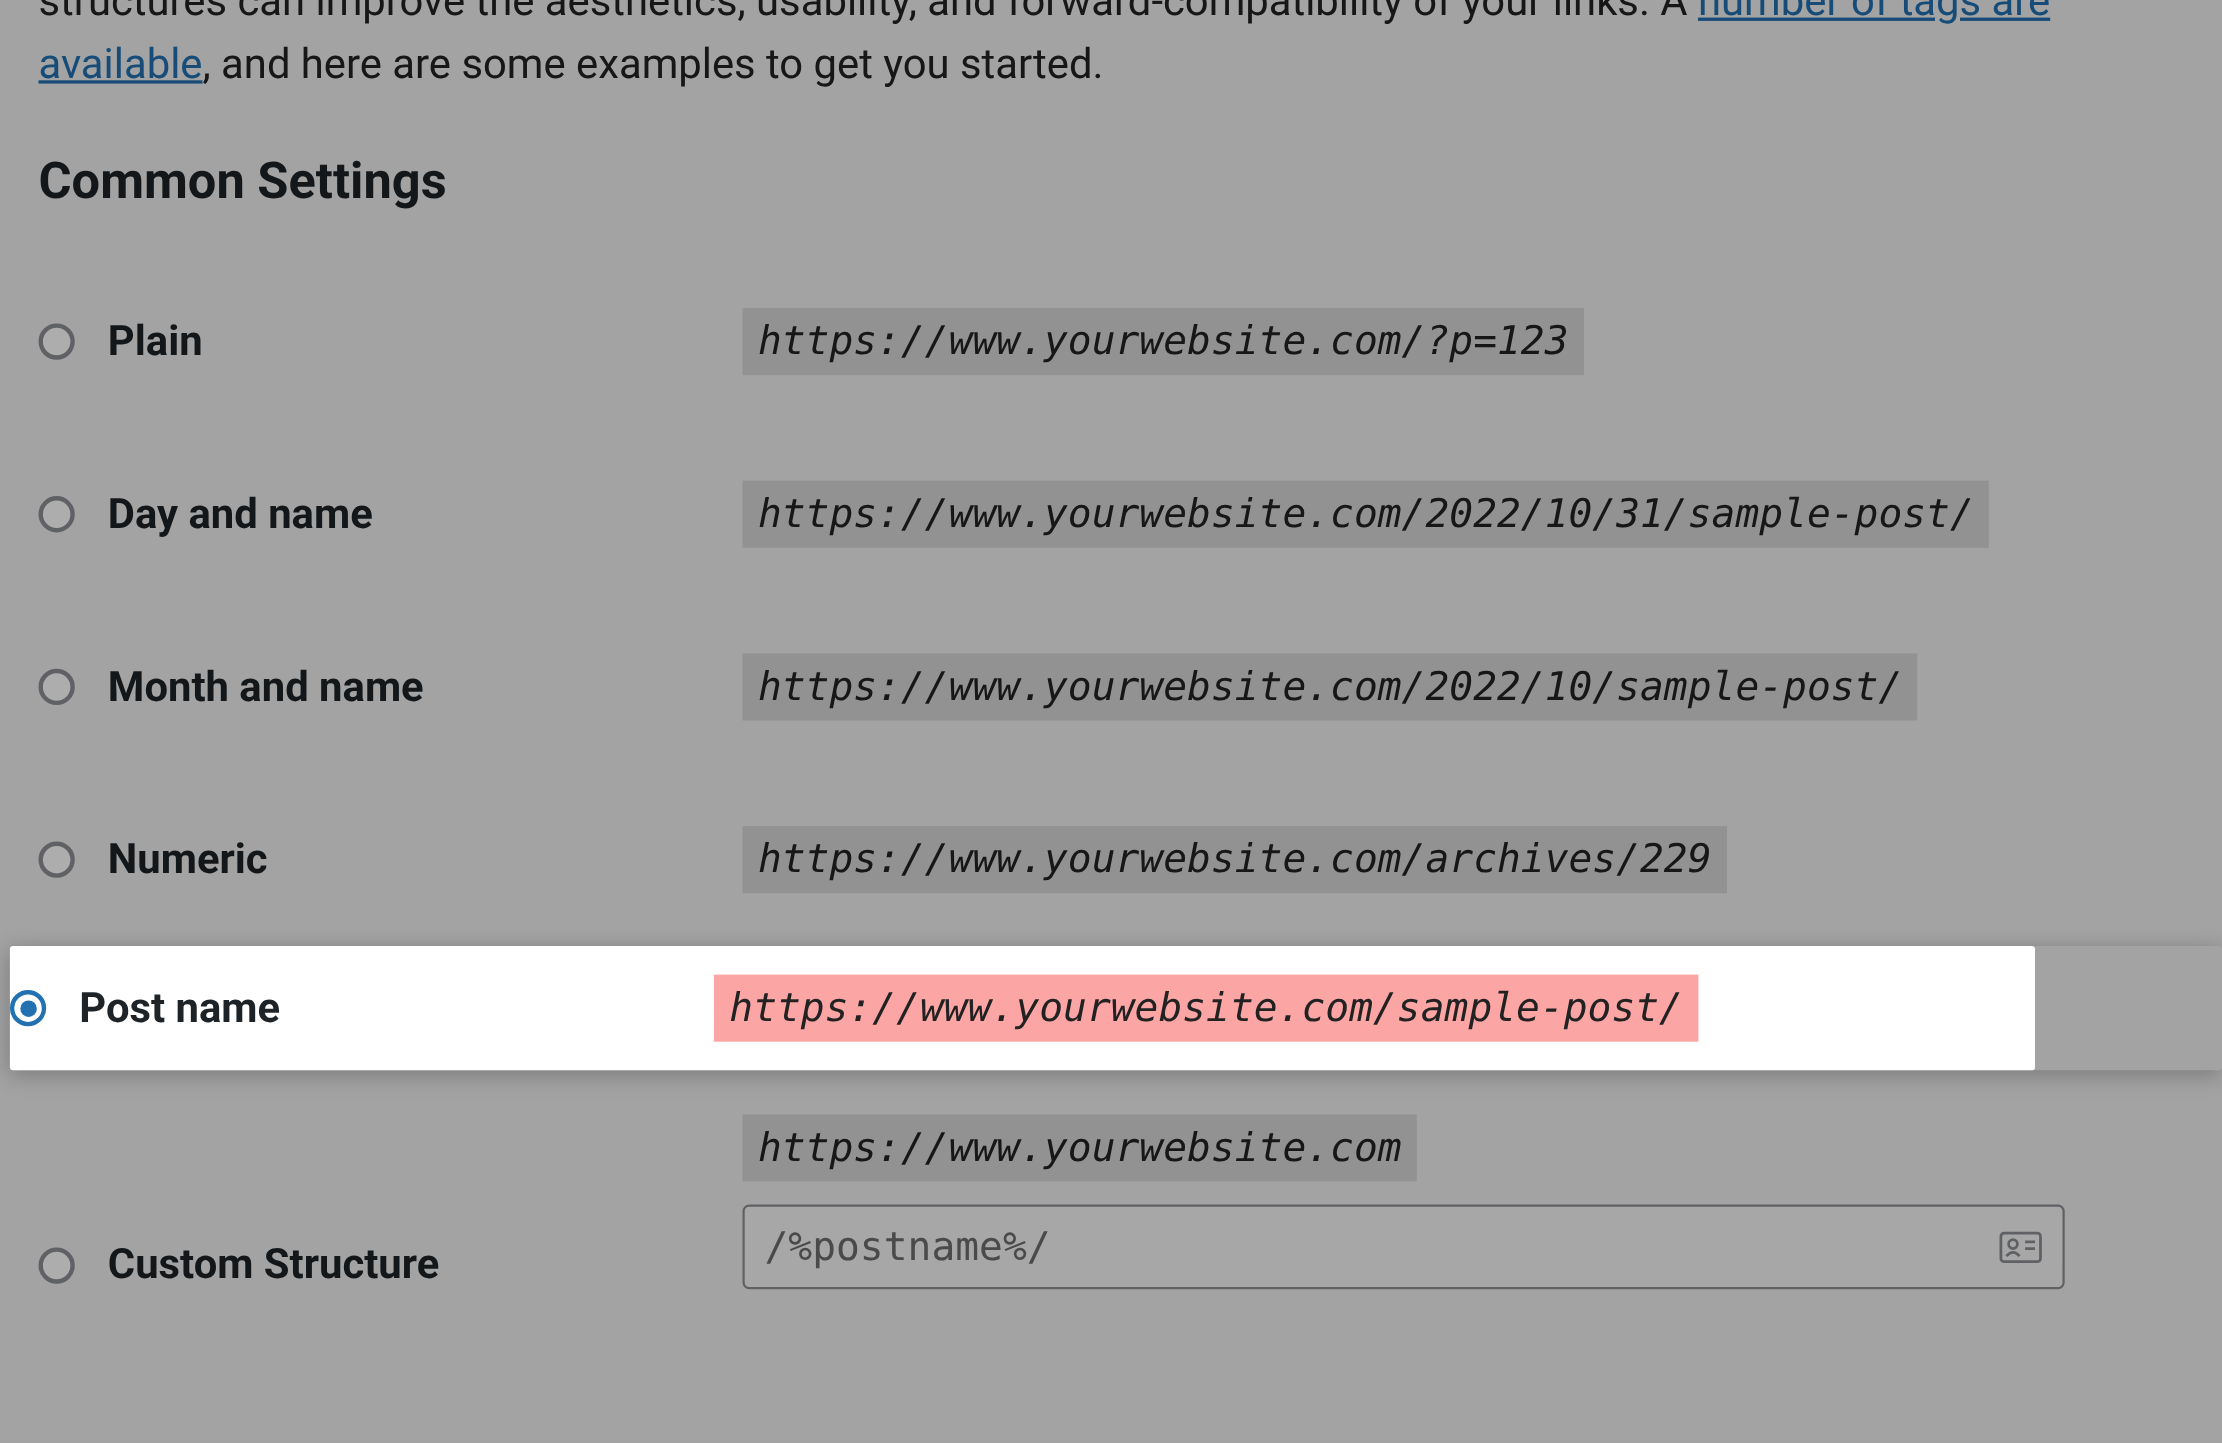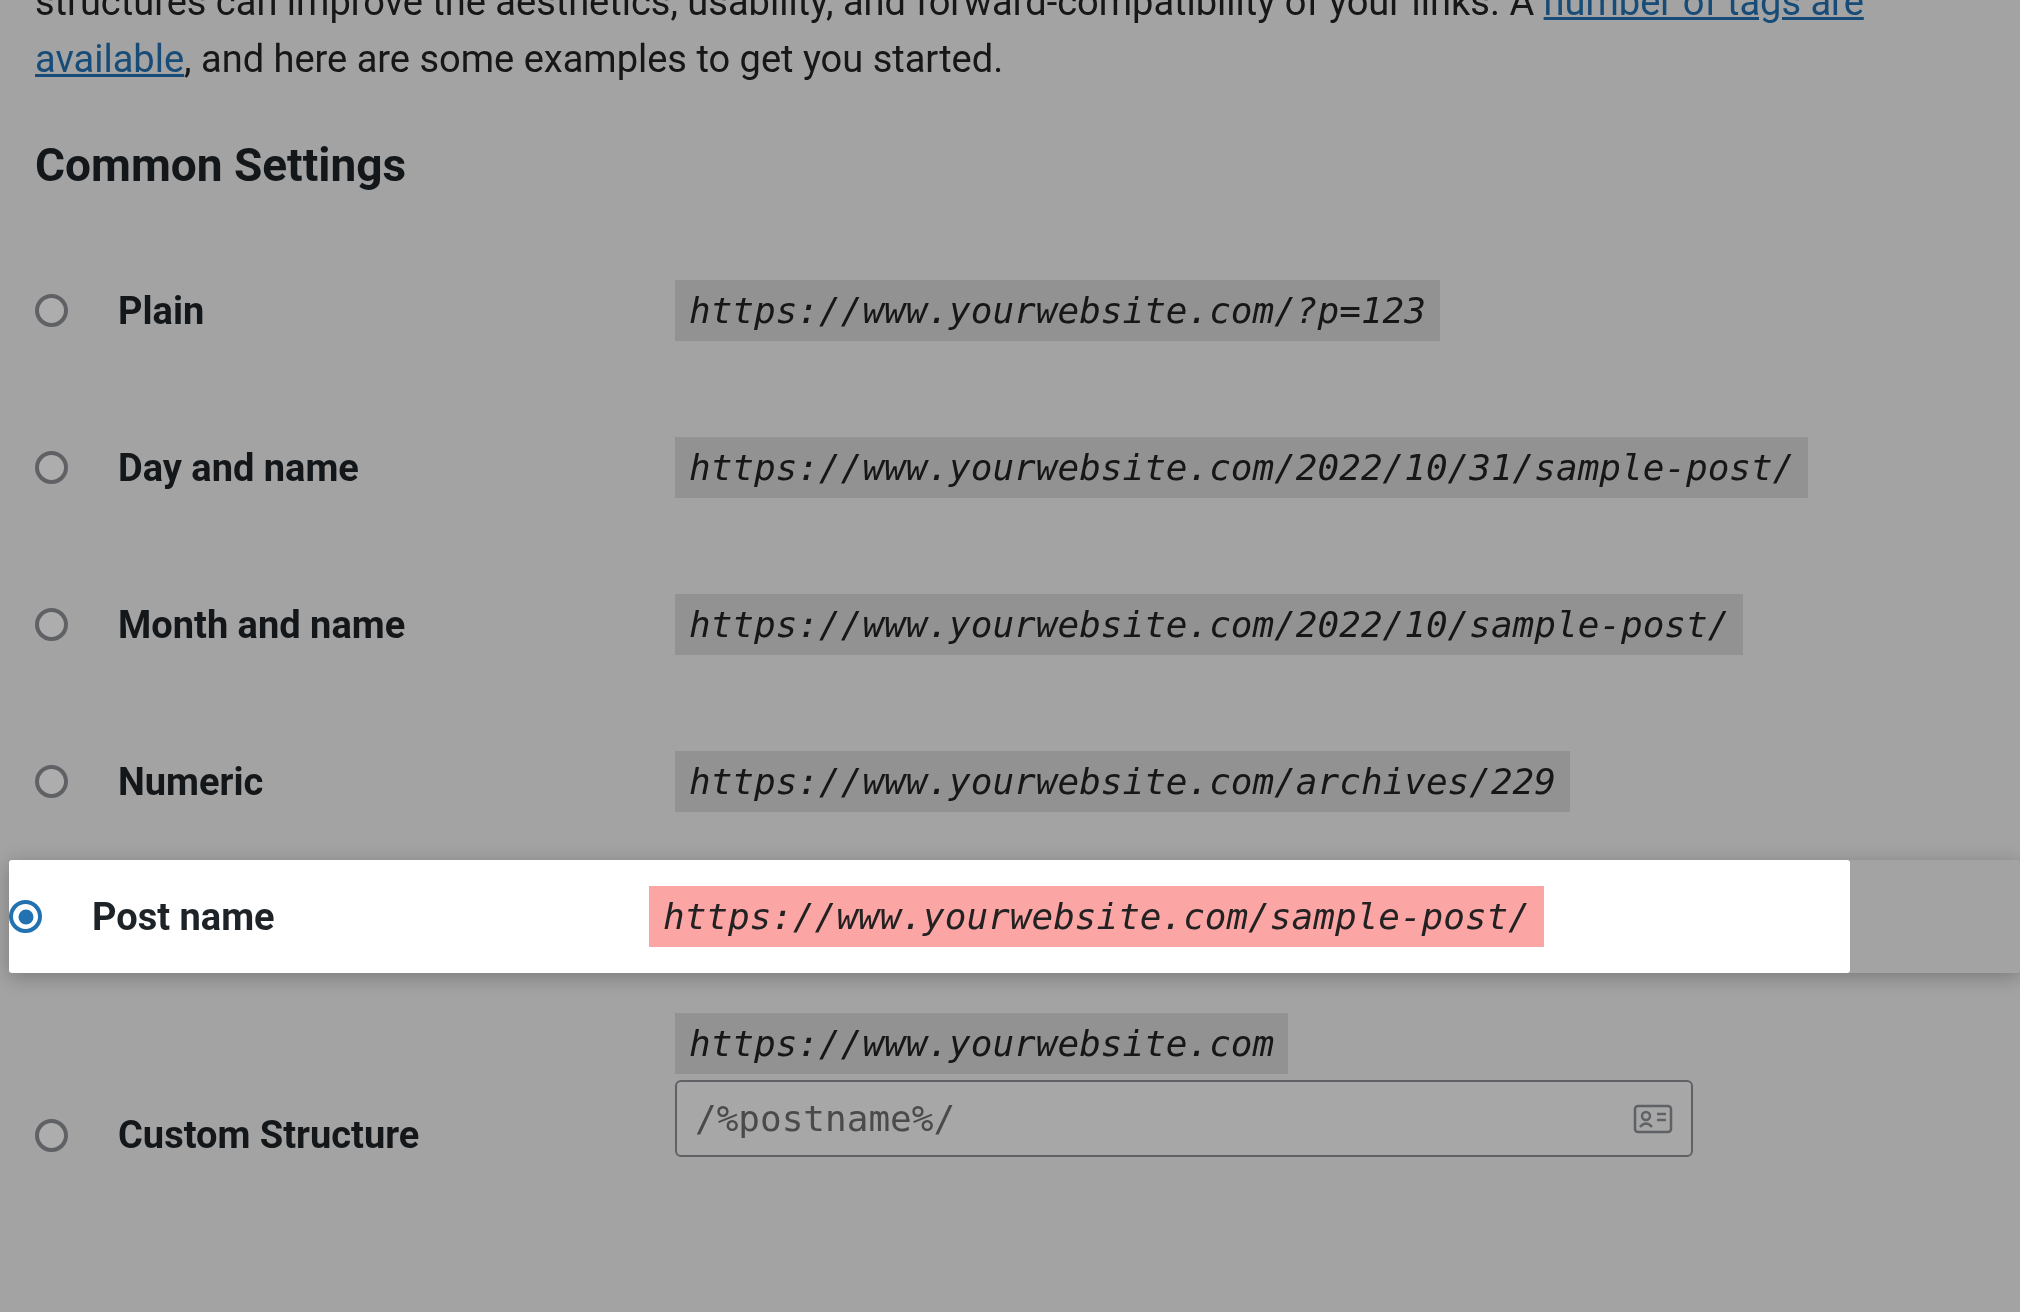--- a/index.html
+++ b/index.html
@@ -59,21 +59,20 @@
   .option-row.custom {
     align-items: flex-end;
     padding-top: 40px;
   }
 
   .radio-col {
     width: 640px;
     min-width: 640px;
     display: flex;
     align-items: center;
-    gap: 20px;
   }
   .option-row.custom .radio-col {
     padding-top: 18px;
   }
 
   .radio {
     width: 33px;
     height: 33px;
     border-radius: 50%;
     border: 4px solid #8c8f94;
@@ -121,21 +120,22 @@
     display: flex;
     flex-direction: column;
   }
   .custom-stack code.url {
     align-self: flex-start;
     margin-bottom: 6px;
   }
 
   .custom-input-wrap {
     position: relative;
-    width: 1018px;
+    width: 1202px;
+    margin-top: 15px;
   }
   input.custom-input {
     width: 100%;
     box-sizing: border-box;
     font-family: ui-monospace, "SF Mono", Menlo, Consolas, monospace;
     font-size: 36px;
     padding: 16px 70px 16px 18px;
     border: 2px solid #8c8f94;
     border-radius: 6px;
     background: #f6f6f6;

